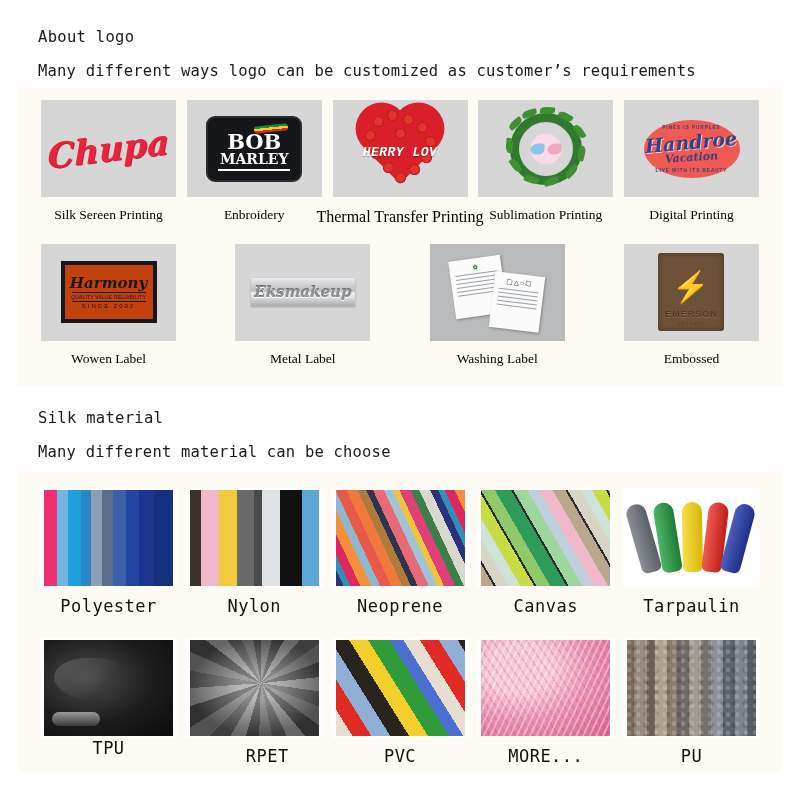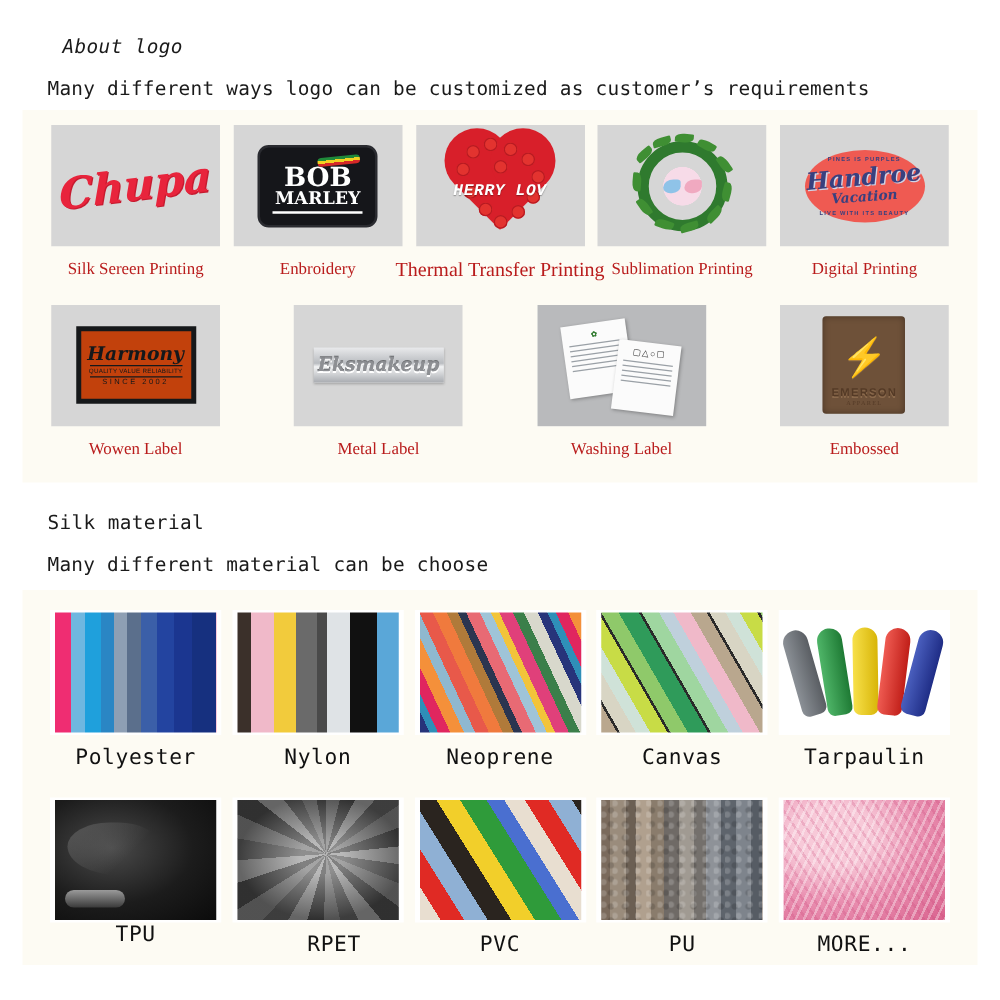--- a/index.html
+++ b/index.html
@@ -65,21 +65,21 @@
   .thumb-mat {
     width: 137px;
     height: 100px;
     position: relative;
     overflow: hidden;
     background: #ffffff;
   }
   .caption {
     font-family: "Liberation Serif", serif;
     font-size: 13.5px;
-    color: #b91c1c;
+    color: #000000;
     text-align: center;
     white-space: nowrap;
     line-height: 1.1;
   }
   .caption-mat {
     font-family: "DejaVu Sans Mono", "Liberation Mono", monospace;
     font-size: 17px;
     color: #111111;
     text-align: center;
     white-space: nowrap;
@@ -332,21 +332,21 @@
   .fur-tex {
     position:absolute; inset:0;
     background:
       repeating-linear-gradient(115deg, rgba(255,255,255,.35) 0 2px, rgba(0,0,0,0) 2px 6px),
       repeating-linear-gradient(55deg, rgba(200,70,120,.22) 0 2px, rgba(0,0,0,0) 2px 7px);
   }
 </style>
 </head>
 <body>
 
-<div class="heading-block" style="position:absolute; left:12px; top:28px;font-style:italic;">
+<div class="heading-block" style="position:absolute; left:0; top:28px;">
   <div class="heading-title">About logo</div>
 </div>
 <div class="heading-block" style="position:absolute; left:0; top:62px;">
   <div class="heading-sub">Many different ways logo can be customized as customer’s requirements</div>
 </div>
 
 <div class="panel" style="top:88px; height:298px; padding-top:12px;">
 
   <div class="grid-row">
 
@@ -583,29 +583,29 @@
 
     <div class="cell">
       <div class="thumb-mat">
         <div class="sw sw-pvc"></div>
       </div>
       <div class="caption-mat" style="margin-top:8px;">PVC</div>
     </div>
 
     <div class="cell">
       <div class="thumb-mat">
+        <div class="sw sw-fur">
+          <div class="fur-tex"></div>
+        </div>
+      </div>
+      <div class="caption-mat" style="margin-top:8px;">MORE...</div>
+    </div>
+
+    <div class="cell">
+      <div class="thumb-mat">
         <div class="sw sw-pu">
           <div class="pu-tex"></div>
         </div>
       </div>
       <div class="caption-mat" style="margin-top:8px;">PU</div>
     </div>
-
-    <div class="cell">
-      <div class="thumb-mat">
-        <div class="sw sw-fur">
-          <div class="fur-tex"></div>
-        </div>
-      </div>
-      <div class="caption-mat" style="margin-top:8px;">MORE...</div>
-    </div>
   </div>
 </div>
 
 </body></html>

